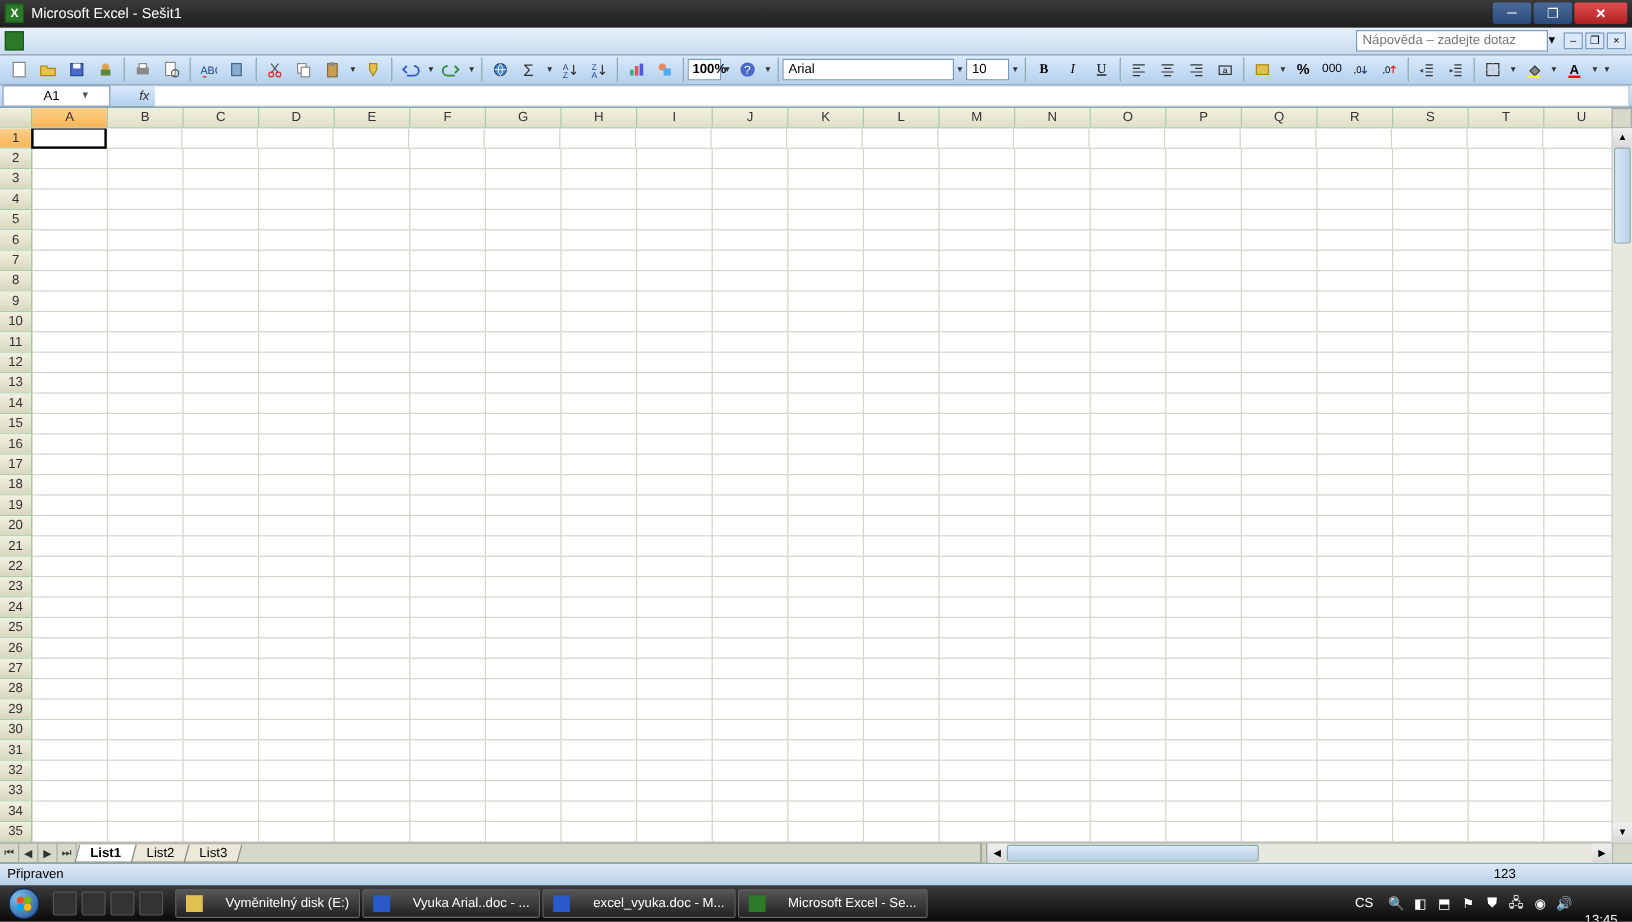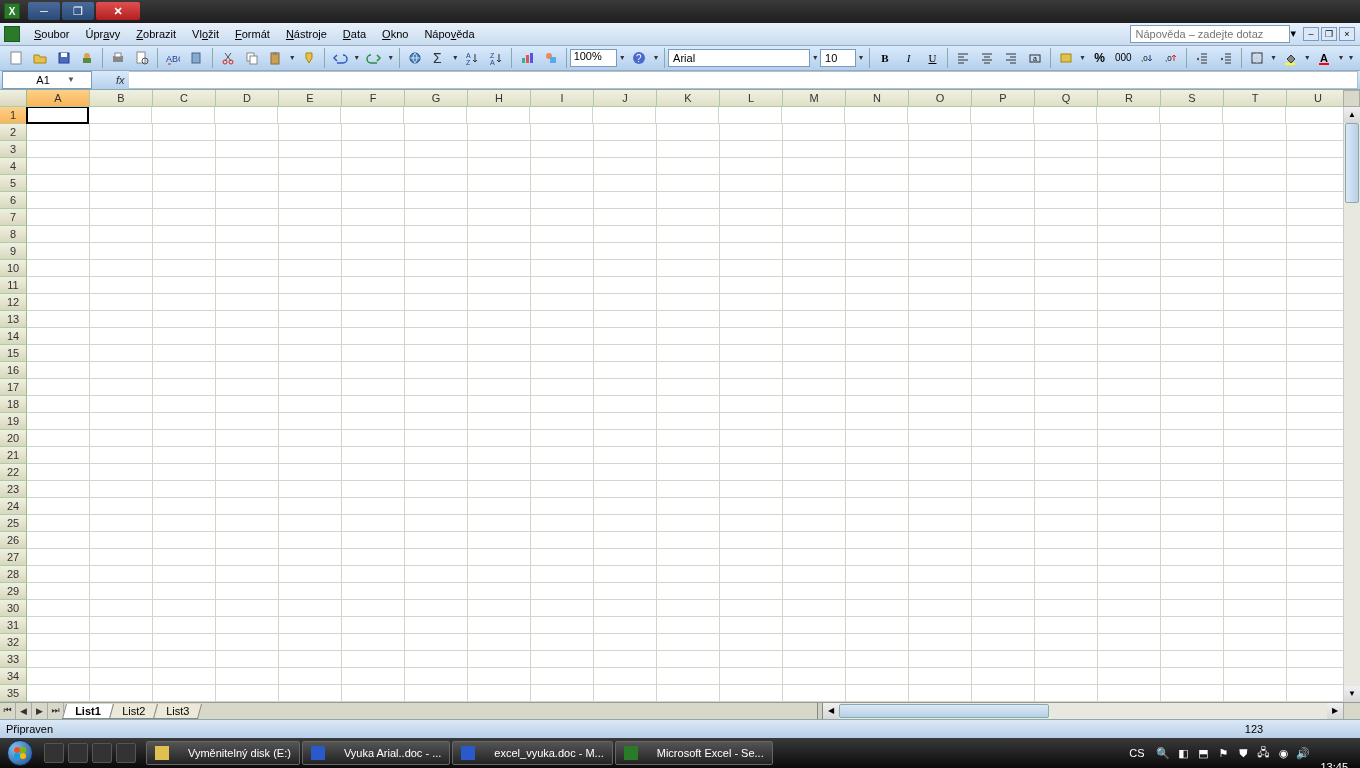--- a/index.html
+++ b/index.html
@@ -24,21 +24,21 @@
 .menubar .help-box { margin-left: auto; }
 .menubar .help-input { width: 160px; height: 18px; font-size: 11px; padding: 0 4px; border: 1px solid #7a9ac0; background:#fff; color:#888;}
 .menubar .mdi-controls { display:flex; margin-left:6px;}
 .menubar .mdi-btn { width:16px; height:14px; margin:0 1px; font-size:9px; display:flex; align-items:center; justify-content:center; border:1px solid #7a9ac0; background:#dae8f8;}
 
 
 .toolbar { height: 26px; background: linear-gradient(to bottom,#daeafc,#b4d0ec); display: flex; align-items: center; padding: 0 4px; font-size: 11px; border-bottom: 1px solid #9ab; }
 .toolbar .tb-btn { width: 22px; height: 22px; display: flex; align-items: center; justify-content: center; margin: 0 1px; border-radius:2px; }
 .toolbar .sep { width: 1px; height: 20px; background: #8aa; margin: 0 3px; }
 .toolbar .tb-dd { width:10px; display:flex; align-items:center; justify-content:center; font-size:8px; color:#333;}
-.toolbar .zoom-box { width:48px; height:18px; background:#fff; border:1px solid #7a9ac0; font-size:11px; padding:0 3px; display:flex; align-items:flex-start;}
+.toolbar .zoom-box { width:28px; height:18px; background:#fff; border:1px solid #7a9ac0; font-size:11px; padding:0 3px; display:flex; align-items:center;font-weight:bold;}
 .toolbar .font-name { width:143px; height:18px; background:#fff; border:1px solid #7a9ac0; font-size:11px; padding:0 4px; display:flex; align-items:center;}
 .toolbar .font-size { width:36px; height:18px; background:#fff; border:1px solid #7a9ac0; font-size:11px; padding:0 4px; display:flex; align-items:center;}
 .toolbar .bold { font-weight:bold; font-family:'Times New Roman';}
 .toolbar .italic { font-style:italic; font-family:'Times New Roman';}
 .toolbar .underline { text-decoration:underline; font-family:'Times New Roman';}
 
 
 .formulabar { height: 20px; background: linear-gradient(to bottom,#daeafc,#b4d0ec); display: flex; align-items: center; padding: 0 2px; font-size: 11px; border-bottom:1px solid #8aa; }
 .name-box { width: 90px; height: 18px; background: #fff; border: 1px solid #7a9ac0; display: flex; align-items: center; padding: 0 16px; }
 .name-box .nm-val { flex:1; text-align:center; }
@@ -100,44 +100,36 @@
 .tray-icon { width:14px; height:14px; font-size:11px; display:flex; align-items:center; justify-content:center;}
 .clock { padding:0 6px;margin-top:28px;}
 
 svg { display:block; }
 </style>
 </head>
 <body>
 
 <div class="titlebar">
   <div class="app-icon">X</div>
+  <div class="title">
+    <span>Microsoft Excel</span> - <span>Sešit1</span>
+  </div>
   <div class="win-controls">
     <div class="win-btn min">
         <span>─</span>
       </div>
     <div class="win-btn max">
         <span>❐</span>
       </div>
     <div class="win-btn close">✕</div>
   </div>
 </div>
 
 <div class="menubar">
   <div class="app-icon-sm"></div>
-  <div id="menu-items" style="display:flex;">
-      <div class="menu-item"><u>S</u>oubor</div>
-      <div class="menu-item">Úpr<u>a</u>vy</div>
-      <div class="menu-item"><u>Z</u>obrazit</div>
-      <div class="menu-item">Vl<u>o</u>žit</div>
-      <div class="menu-item"><u>F</u>ormát</div>
-      <div class="menu-item"><u>N</u>ástroje</div>
-      <div class="menu-item"><u>D</u>ata</div>
-      <div class="menu-item"><u>O</u>kno</div>
-      <div class="menu-item">Nápo<u>v</u>ěda</div>
-    </div>
   <div class="help-box">
     <input class="help-input" placeholder="Nápověda – zadejte dotaz" style="">
   </div>
   <div class="tb-dd">▾</div>
   <div class="mdi-controls">
     <div class="mdi-btn">–</div>
     <div class="mdi-btn">❐</div>
     <div class="mdi-btn">×</div>
   </div>
 </div>

